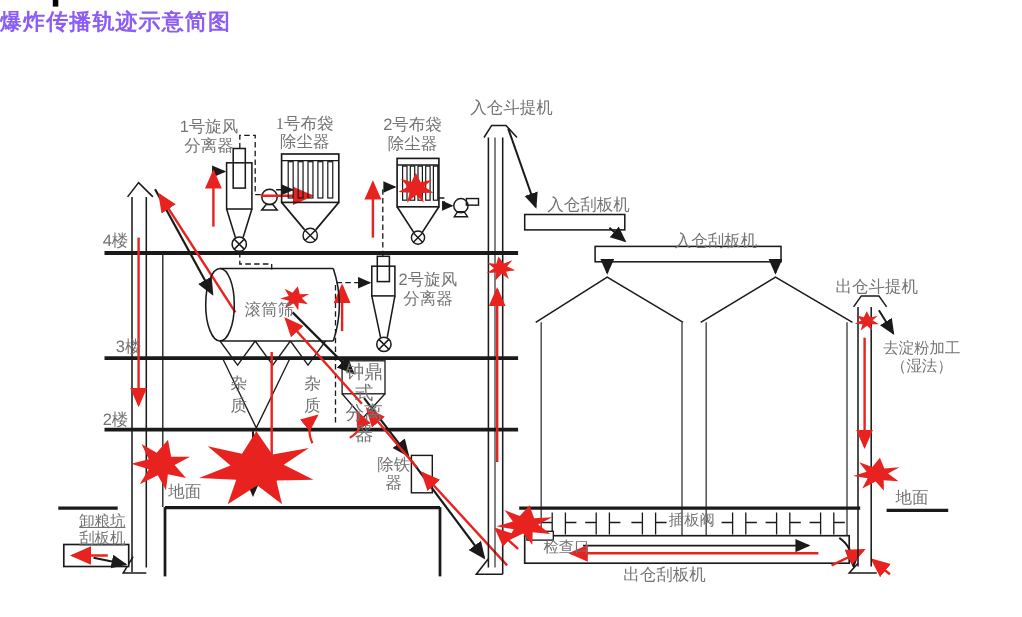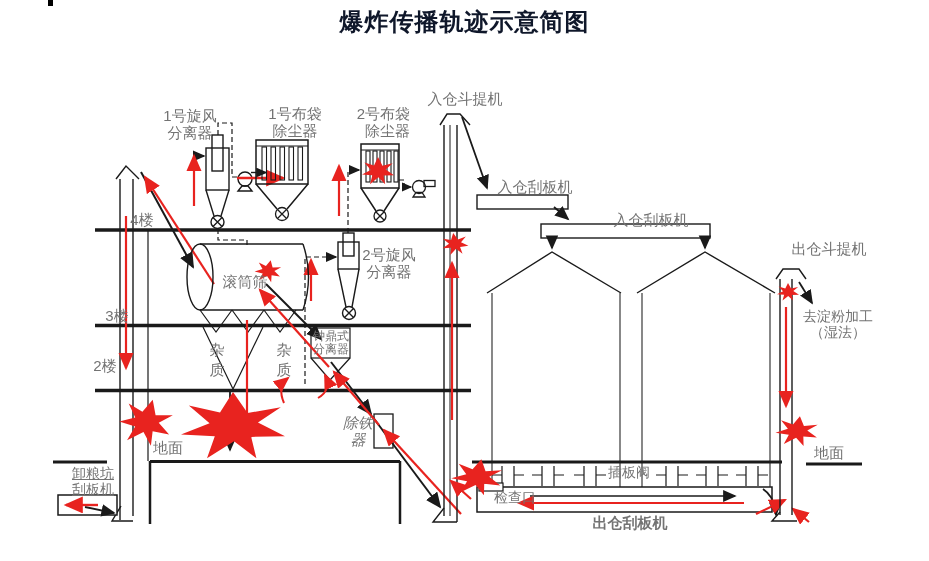--- a/index.html
+++ b/index.html
@@ -1,24 +1,24 @@
 <!DOCTYPE html>
 <html><head>
 <meta charset="utf-8">
 <style>
   html,body{margin:0;padding:0;background:#fff;}
   #canvas{position:relative;width:929px;height:561px;background:#fff;overflow:hidden;
           font-family:"Liberation Sans","DejaVu Sans",sans-serif;}
   svg{position:absolute;left:0;top:0;}
   .lbl{position:absolute;color:#737373;white-space:pre-line;text-align:center;
        line-height:1.14;font-size:15px;}
-  .lbl.small{font-size:12px;line-height:1.1;}
+  .lbl.small{font-size:17px;line-height:1.1;}
   .lbl.mid{font-size:14px;}
-  .title{position:absolute;left:0;top:6px;width:100%;text-align:center;
-         font-size:24px;font-weight:bold;color:#0f172a;letter-spacing:1px;
+  .title{position:absolute;left:0;top:6px;width:100%;
+         font-size:20px;font-weight:bold;color:#8b5cf6;letter-spacing:1px;
          font-family:"Liberation Serif","DejaVu Serif",serif;}
   .vert{line-height:1.35;}
 </style>
 </head>
 <body>
 
 <div id="canvas">
 
   <svg width="929" height="561" viewBox="0 0 929 561">
     <defs>
@@ -230,45 +230,45 @@
 
     <use href="#burst" transform="translate(146,422) scale(26,23) rotate(15)"></use>
     <use href="#burst" transform="translate(233,426) scale(52,34)"></use>
     <use href="#burst" transform="translate(477,477) scale(25,18) rotate(10)"></use>
   </svg>
 
   <div class="title">爆炸传播轨迹示意简图</div>
 
   <div class="lbl" style="left:155px;top:107px;width:70px;">1号旋风
 分离器</div>
-  <div class="lbl" style="left:260px;top:105px;width:70px;">1号布袋
+  <div class="lbl" style="left:242px;top:105px;width:70px;font-family:Liberation Serif, serif;">1号布袋
 除尘器</div>
-  <div class="lbl" style="left:340px;top:105px;width:70px;text-align:right;">2号布袋
+  <div class="lbl" style="left:340px;top:105px;width:70px;">2号布袋
 除尘器</div>
   <div class="lbl" style="left:420px;top:90px;width:90px;">入仓斗提机</div>
   <div class="lbl" style="left:492px;top:178px;width:86px;">入仓刮板机</div>
   <div class="lbl" style="left:608px;top:211px;width:86px;">入仓刮板机</div>
-  <div class="lbl" style="left:753px;top:240px;width:88px;margin-left:32px;">出仓斗提机</div>
+  <div class="lbl" style="left:753px;top:252px;width:88px;">出仓斗提机</div>
   <div class="lbl" style="left:219px;top:273px;width:52px;">滚筒筛</div>
   <div class="lbl" style="left:353px;top:246px;width:72px;">2号旋风
 分离器</div>
   <div class="lbl vert" style="left:207px;top:340px;width:20px;">杂
 质</div>
   <div class="lbl vert" style="left:274px;top:340px;width:20px;">杂
 质</div>
   <div class="lbl small" style="left:306px;top:330px;width:50px;">钟鼎式
 分离器</div>
-  <div class="lbl" style="left:338px;top:414px;width:40px;font-style:italic;">除铁
+  <div class="lbl" style="left:338px;top:414px;width:40px;">除铁
 器</div>
-  <div class="lbl" style="left:88px;top:211px;width:34px;margin-left:37px;">4楼</div>
+  <div class="lbl" style="left:88px;top:211px;width:34px;">4楼</div>
   <div class="lbl" style="left:100px;top:307px;width:34px;">3楼</div>
-  <div class="lbl" style="left:88px;top:357px;width:34px;">2楼</div>
+  <div class="lbl" style="left:88px;top:373px;width:34px;">2楼</div>
   <div class="lbl" style="left:149px;top:439px;width:38px;">地面</div>
   <div class="lbl" style="left:810px;top:444px;width:38px;">地面</div>
   <div class="lbl mid" style="left:62px;top:466px;width:62px;text-decoration:underline;">卸粮坑
 刮板机</div>
   <div class="lbl mid" style="left:604px;top:465px;width:50px;">插板阀</div>
   <div class="lbl mid" style="left:490px;top:490px;width:50px;">检查口</div>
-  <div class="lbl" style="left:590px;top:514px;width:80px;font-weight:bold;">出仓刮板机</div>
+  <div class="lbl" style="left:564px;top:514px;width:80px;">出仓刮板机</div>
   <div class="lbl mid" style="left:795px;top:309px;width:86px;">去淀粉加工
 （湿法）</div>
 
 </div>
 
 </body></html>

